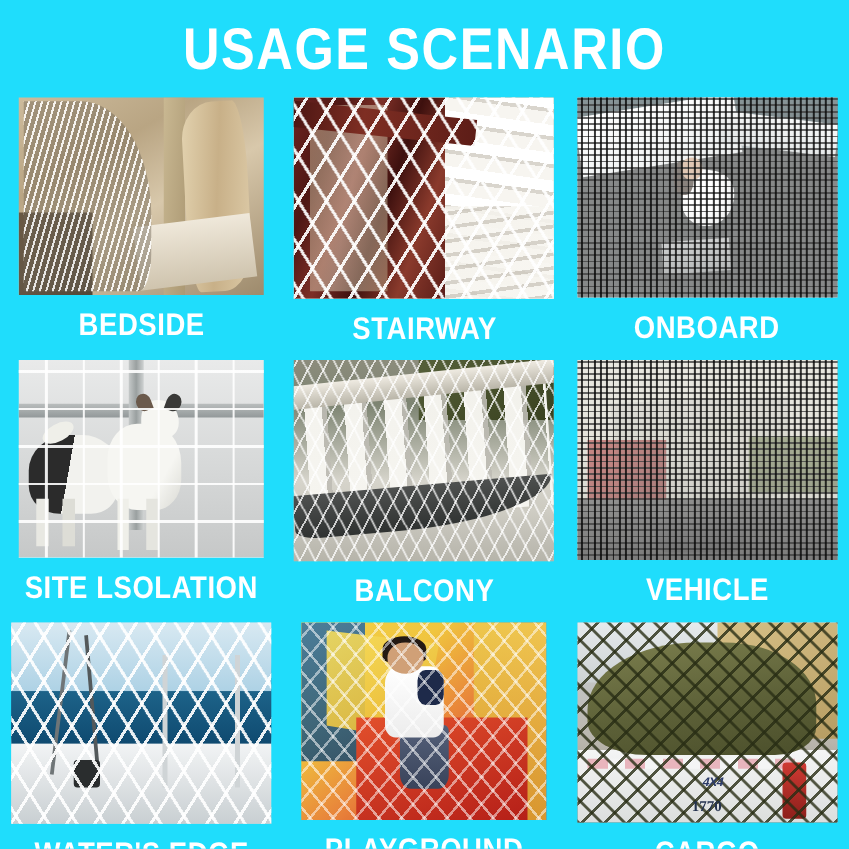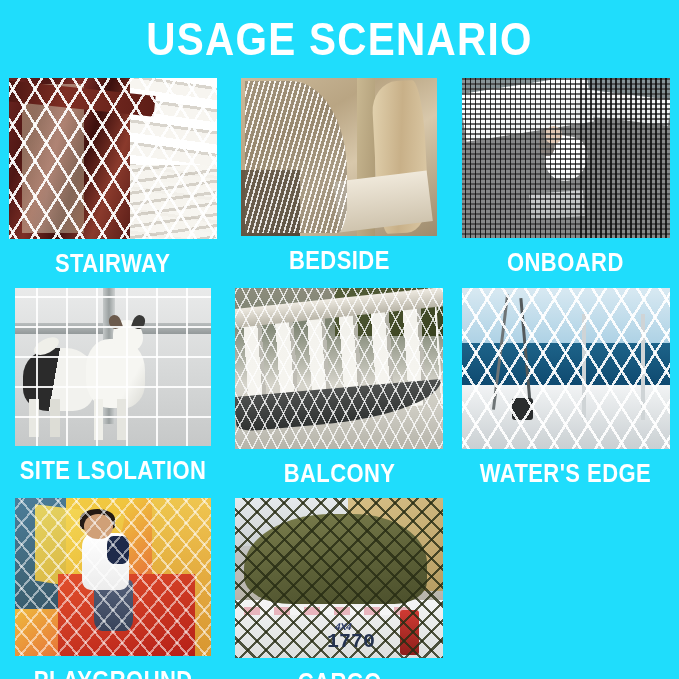--- a/index.html
+++ b/index.html
@@ -271,53 +271,53 @@
   .cg-truck { position:absolute; left:0; bottom:0; width:100%; height:36%;
     background: linear-gradient(180deg,#f4f5f5,#dcdedd); }
   .cg-taillight { position:absolute; right:12%; bottom:2%; width:9%; height:28%;
     background: linear-gradient(180deg,#cf3a33,#8d1f1b); border-radius:3px; }
   .cg-strip { position:absolute; left:4%; bottom:27%; width:80%; height:5%;
     background: repeating-linear-gradient(90deg, #e8b5bd 0 16px, #f4f5f5 16px 30px); }
   .cg-badge { position:absolute; left:48%; bottom:16%;
     color:#2b3a68; font-family:"Liberation Sans Narrow","Liberation Sans",sans-serif;
     font-weight:bold; font-size:10px; transform: skewX(-14deg); letter-spacing:-0.5px; }
   .cg-num { position:absolute; left:44%; bottom:3%;
-    color:#24324f; font-family:Liberation Mono, monospace;
-    font-weight:bold; font-size:20px; letter-spacing:0px; }
+    color:#24324f; font-family:Liberation Serif, serif;
+    font-weight:bold; font-size:12px; letter-spacing:0px; }
 </style>
 </head>
 <body>
 
 <div class="page">
 
   <div class="title">USAGE SCENARIO</div>
 
   <div class="grid">
+
+    <div class="cell c2">
+      <div class="photo p-bed">
+        <div class="bed-dark"></div>
+        <div class="bed-post2"></div>
+        <div class="bed-post"></div>
+        <div class="bed-sheet"></div>
+        <div class="bed-curtain"></div>
+      </div>
+      <div class="label">BEDSIDE</div>
+    </div>
 
     <div class="cell c1">
       <div class="photo p-stair">
         <div class="stair-steps"></div>
         <div class="stair-steps2"></div>
         <div class="stair-wall"></div>
         <div class="stair-wall2"></div>
         <div class="stair-rail"></div>
         <div class="net-diamond"></div>
       </div>
       <div class="label">STAIRWAY</div>
-    </div>
-
-    <div class="cell c2">
-      <div class="photo p-bed">
-        <div class="bed-dark"></div>
-        <div class="bed-post2"></div>
-        <div class="bed-post"></div>
-        <div class="bed-sheet"></div>
-        <div class="bed-curtain"></div>
-      </div>
-      <div class="label">BEDSIDE</div>
     </div>
 
     <div class="cell c3">
       <div class="photo p-board">
         <div class="sea"></div>
         <div class="tramp"></div>
         <div class="hull"></div>
         <div class="hull2"></div>
         <div class="cushion"></div>
         <div class="kid-dress"></div>
@@ -352,20 +352,31 @@
         <div class="balc-green"></div>
         <div class="balc-floor"></div>
         <div class="balusters"></div>
         <div class="balc-base"></div>
         <div class="handrail"></div>
         <div class="net-diamond thin"></div>
       </div>
       <div class="label">BALCONY</div>
     </div>
 
+    <div class="cell c3">
+      <div class="photo p-veh">
+        <div class="veh-bg-grass"></div>
+        <div class="veh-red"></div>
+        <div class="veh-dark"></div>
+        <div class="veh-seat"></div>
+        <div class="veh-net"></div>
+        <div class="net-fine-dark"></div>
+      </div>
+      <div class="label">VEHICLE</div>
+    </div>
 
     <div class="cell c1">
       <div class="photo p-water">
         <div class="wsky"></div>
         <div class="wsea"></div>
         <div class="wdeck"></div>
         <div class="wmast"></div>
         <div class="wmast2"></div>
         <div class="wstanch" style="left:58%"></div>
         <div class="wstanch" style="left:86%"></div>

